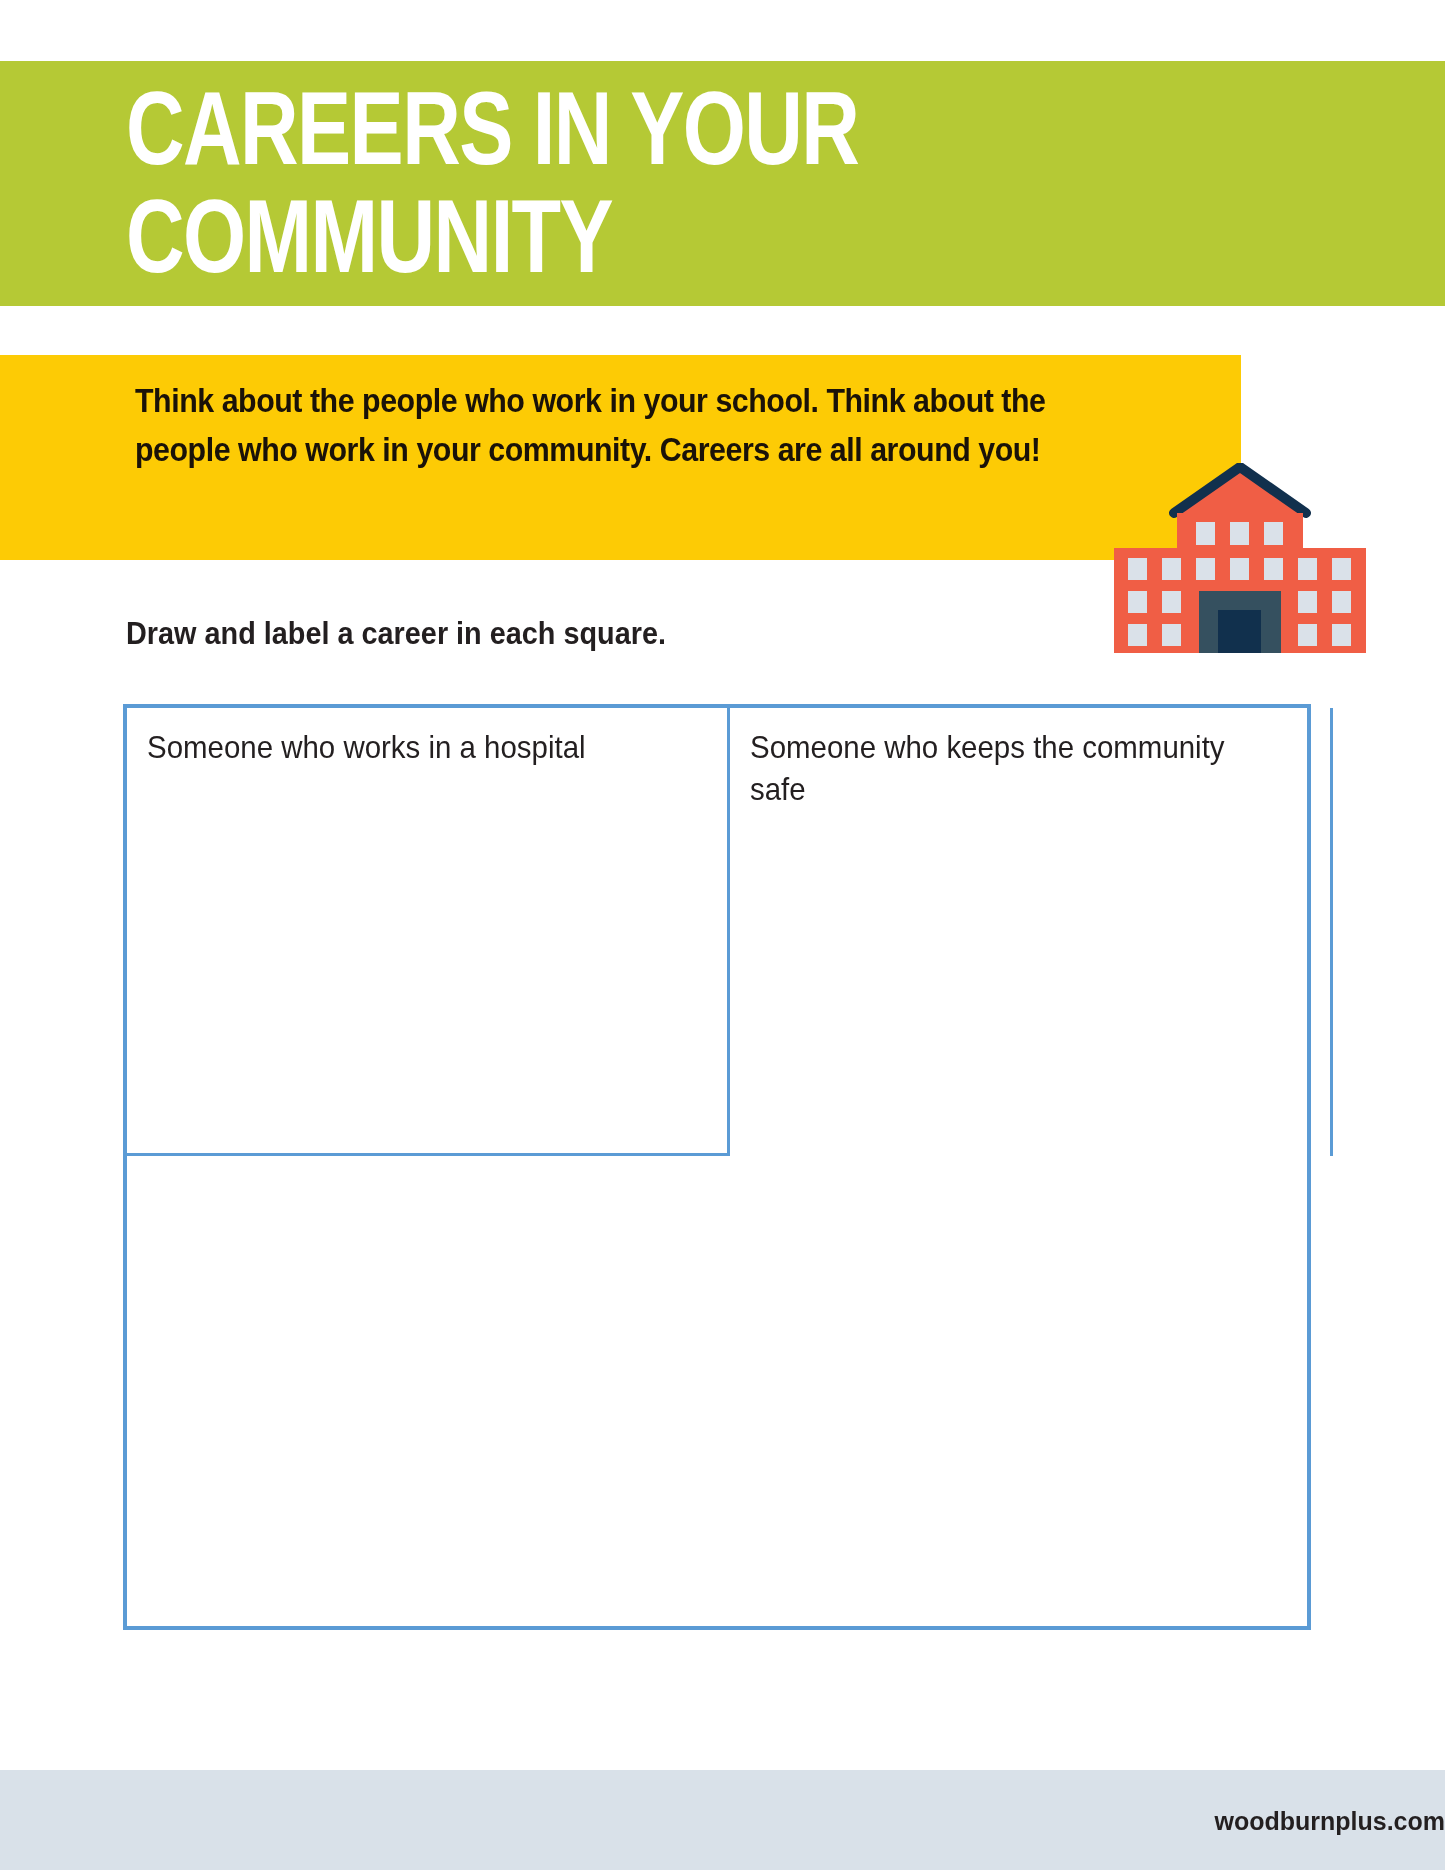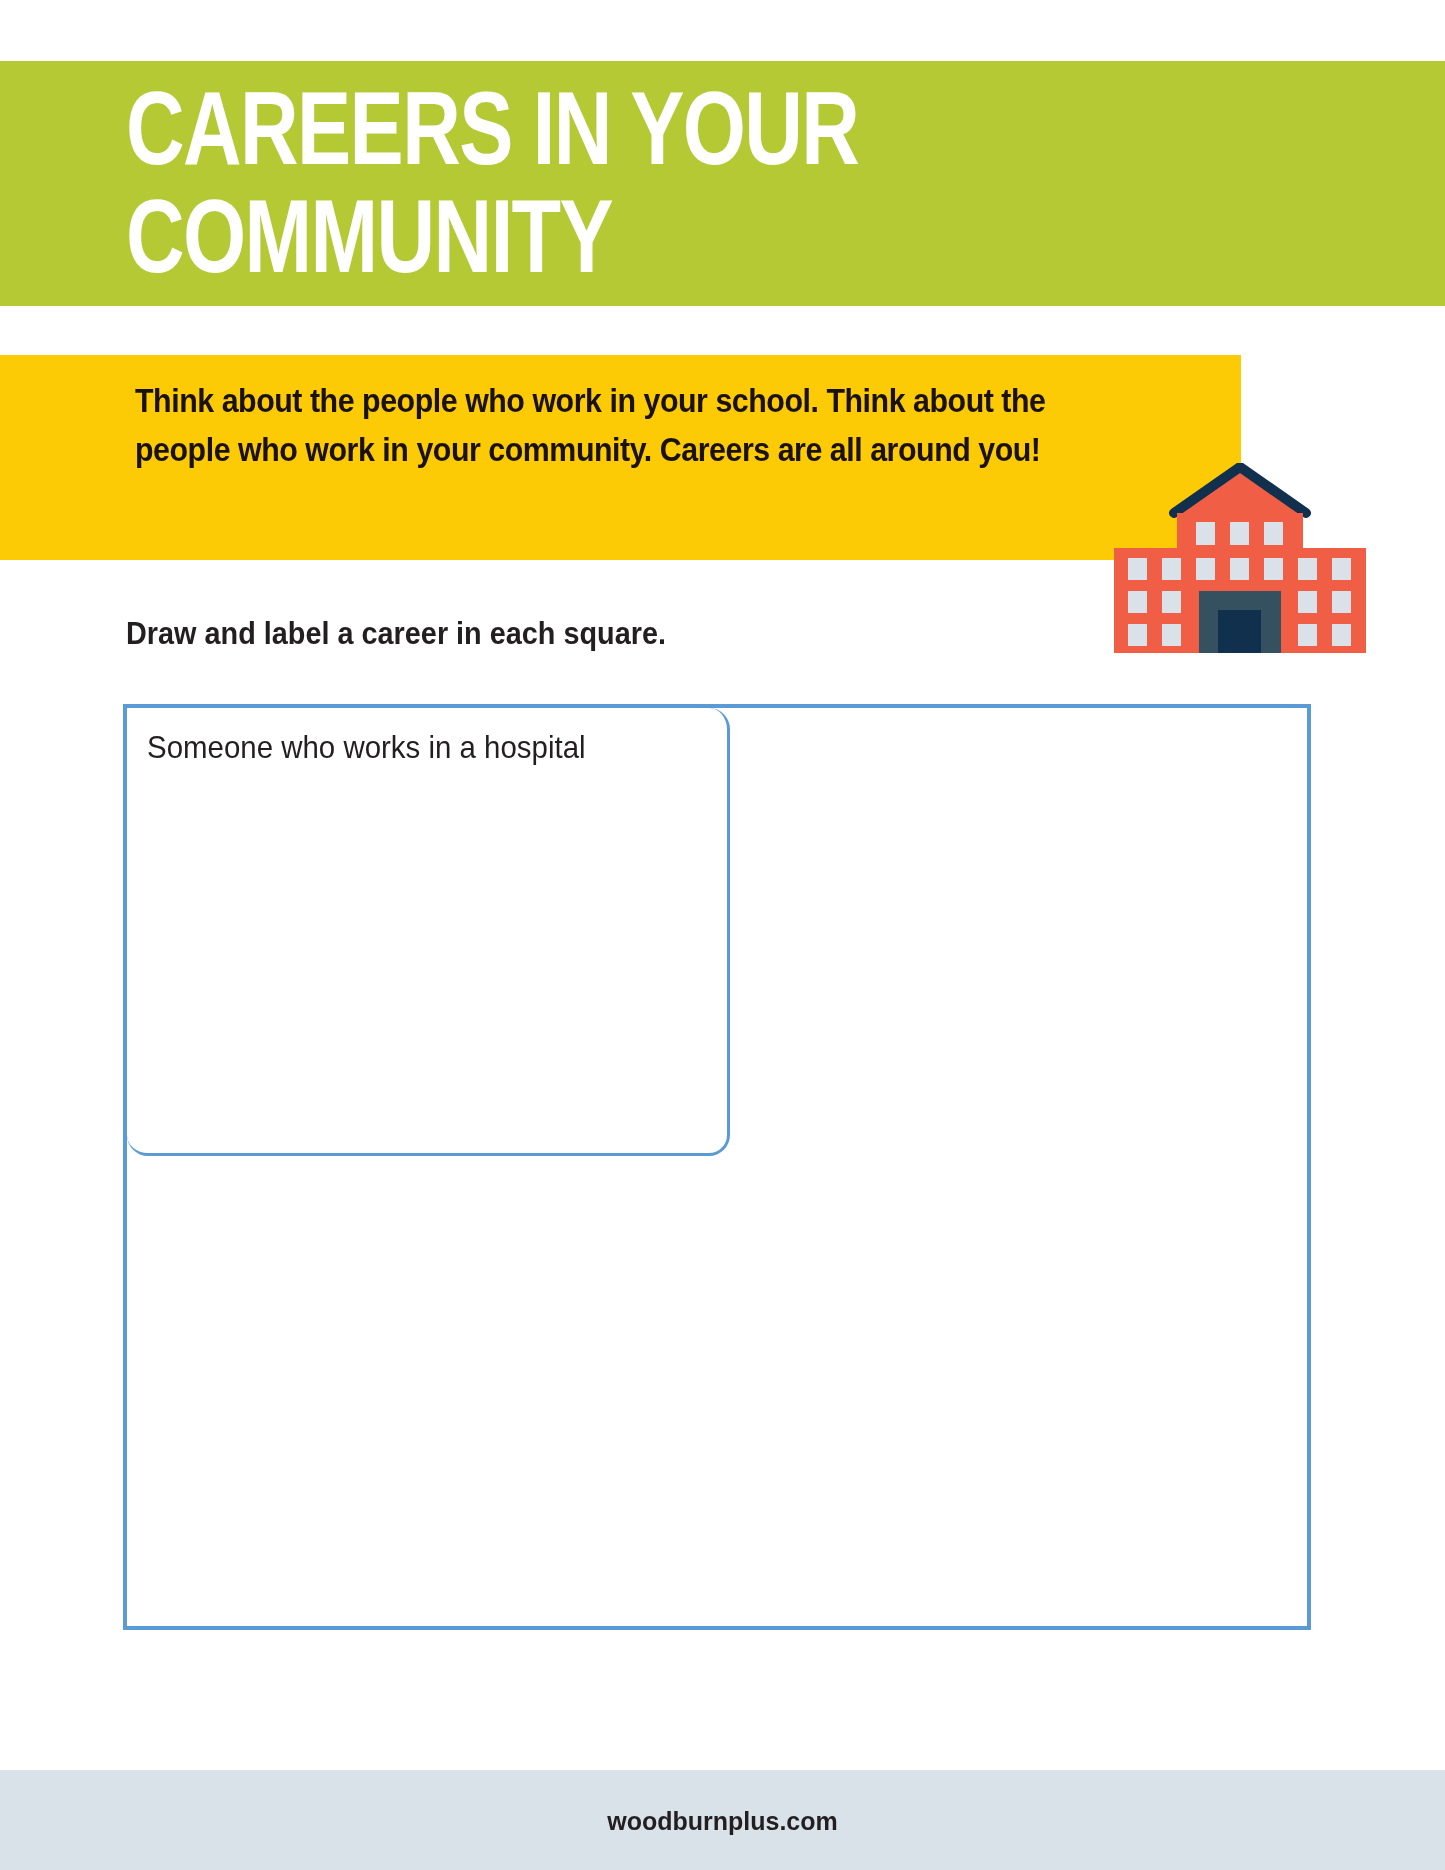--- a/index.html
+++ b/index.html
@@ -91,21 +91,20 @@
       grid-template-columns: 1fr 1fr;
       grid-template-rows: 448px 1fr;
     }
     .cell {
       box-sizing: border-box;
       padding: 18px 20px;
       border-color: #5b9bd5;
       border-style: solid;
       border-width: 0;
       cursor: crosshair;
-      border-radius: 21px;
     }
     .cell.c-left { border-right: 3px solid #5b9bd5; }
     .cell.r-top { border-bottom: 3px solid #5b9bd5; }
     .cell-label {
       display: block;
       color: #231f20;
       font-size: 32px;
       line-height: 42px;
       width: 560px;
       transform: scaleX(0.92);
@@ -117,21 +116,21 @@
       top: 1770px;
       width: 1445px;
       height: 100px;
       background: #d9e1e9;
     }
     .footer-text {
       position: absolute;
       left: 0;
       width: 1445px;
       top: 36px;
-      text-align: center;
+      text-align: right;
       color: #231f20;
       font-weight: bold;
       font-size: 25px;
       line-height: 30px;
     }
   </style>
 </head>
 <body>
 
 <div class="title-band"></div>
@@ -177,17 +176,20 @@
   <rect x="87" y="128" width="82" height="62" fill="#35505f"></rect>
   <rect x="106" y="147" width="43" height="43" fill="#11304d"></rect>
 </svg>
 
 <p class="instruction">Draw and label a career in each square.</p>
 
 <div class="grid">
   <div class="cell c-left r-top">
     <span class="cell-label">Someone who works in a hospital</span>
   </div>
+  <div class="cell c-left">
+    <span class="cell-label">Someone who keeps the community safe</span>
+  </div>
 </div>
 
 <div class="footer">
   <div class="footer-text">woodburnplus.com</div>
 </div>
 
 </body></html>

